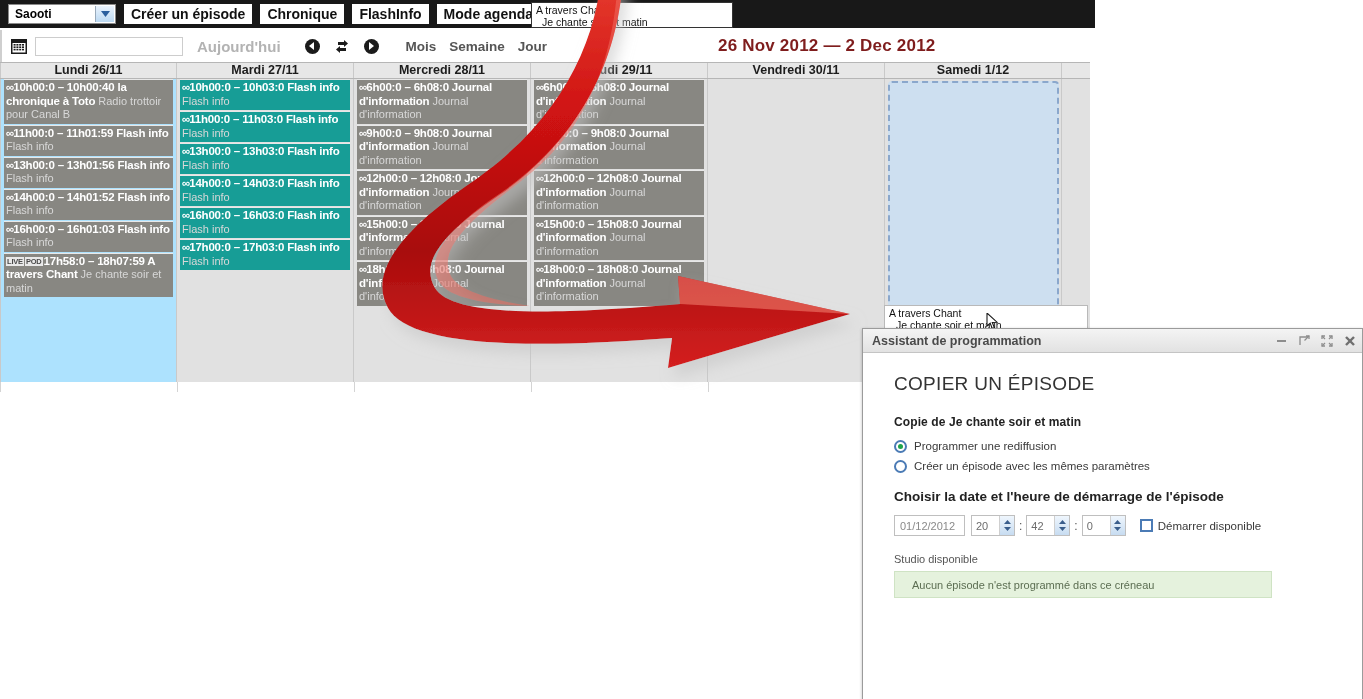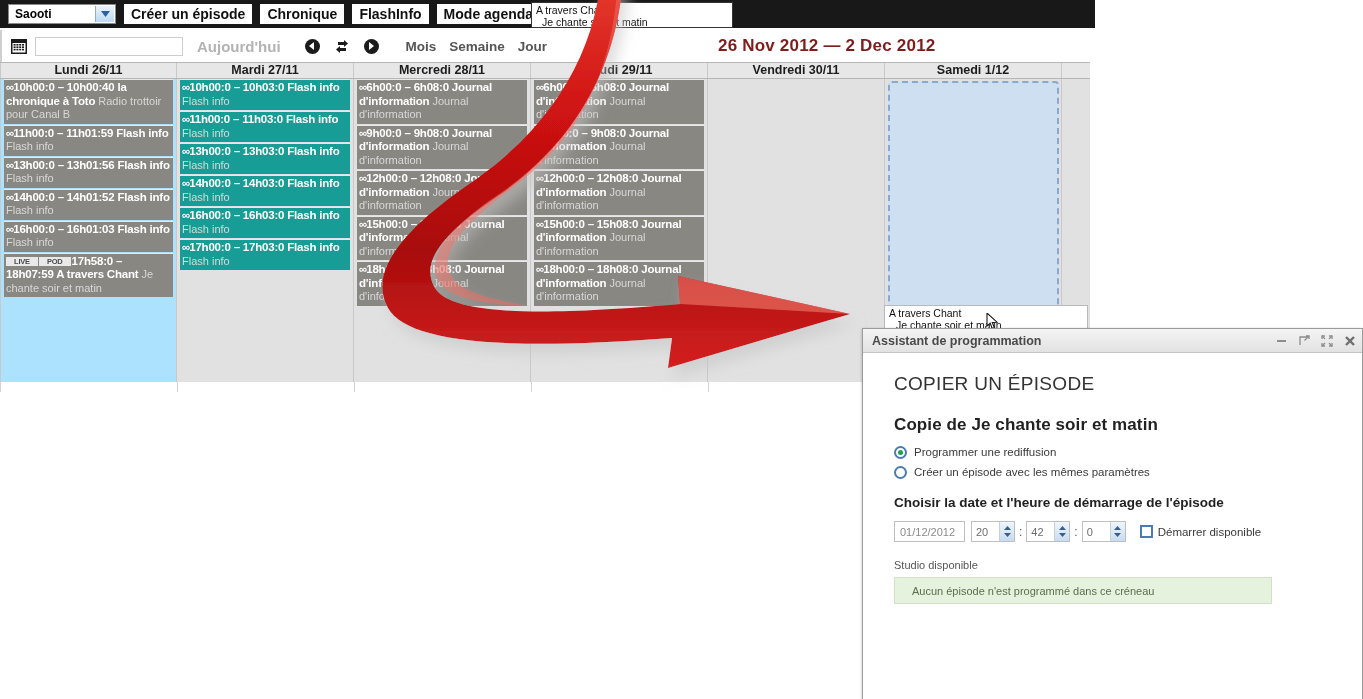--- a/index.html
+++ b/index.html
@@ -159,21 +159,21 @@
   .evt .inf { font-weight: bold; font-size: 11.5px; letter-spacing: -.2px; }
   .evt .sub { color: #d8d8d8; font-weight: normal; }
   .inf-ic { font-weight: bold; letter-spacing: -1px; }
   .badge {
     display: inline-block;
     background: #e9e9e9;
     color: #4a4a4a;
     font-size: 7.5px;
     font-weight: bold;
     line-height: 9px;
-    padding: 0 8px;
+    padding: 0 1px;
     vertical-align: 1px;
     margin-right: 1px;
     font-family: "Liberation Sans", sans-serif;
   }
   .sel-box {
     position: absolute; left: 3px; top: 2px;
     width: 171px; height: 232px;
     background: #cddff0;
     border: 2px dashed #8aa7cc;
     border-radius: 4px;
@@ -238,21 +238,21 @@
     flex: 1;
   }
   .wbtns { display: flex; align-items: center; gap: 11px; }
   .wbtn { width: 12px; height: 12px; display:flex; align-items:center; justify-content:center; }
   .dlg-body { padding: 20px 0 0 31px; }
   .dlg-h1 {
     font-size: 19px; color: #333; font-weight: normal;
     letter-spacing: .3px; margin-bottom: 20px;
   }
   .dlg-h2 {
-    font-size: 17px; font-weight: bold; color: #222;
+    font-size: 12px; font-weight: bold; color: #222;
     margin-bottom: 11px; letter-spacing: .1px;
   }
   .radio-row { display: flex; align-items: flex-start; margin-bottom: 7px; }
   .radio {
     width: 13px; height: 13px; border-radius: 50%;
     border: 2px solid #4b7bb5;
     background: #fff;
     box-sizing: border-box;
     margin-right: 7px;
     display: flex; align-items: center; justify-content: center;

